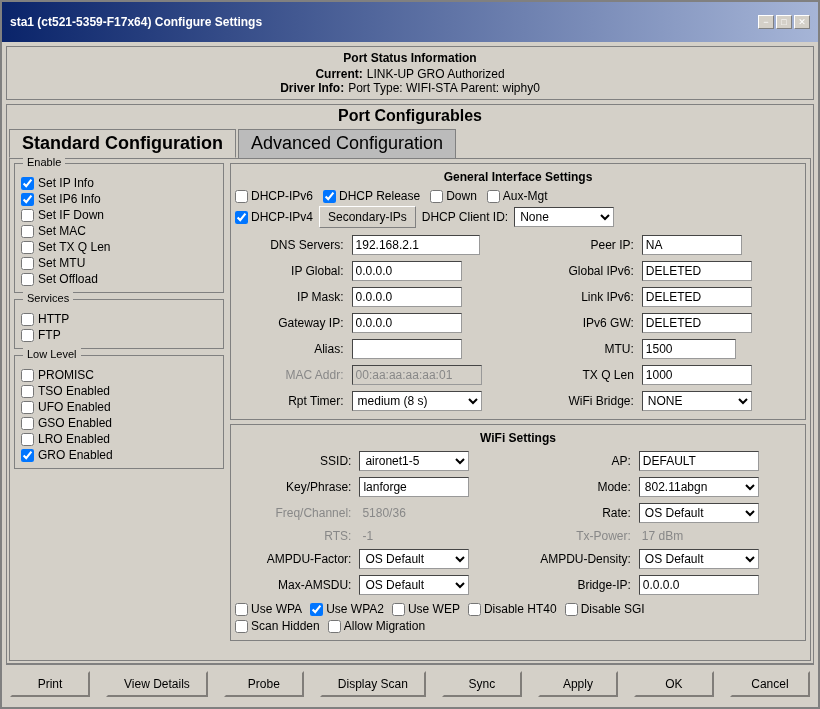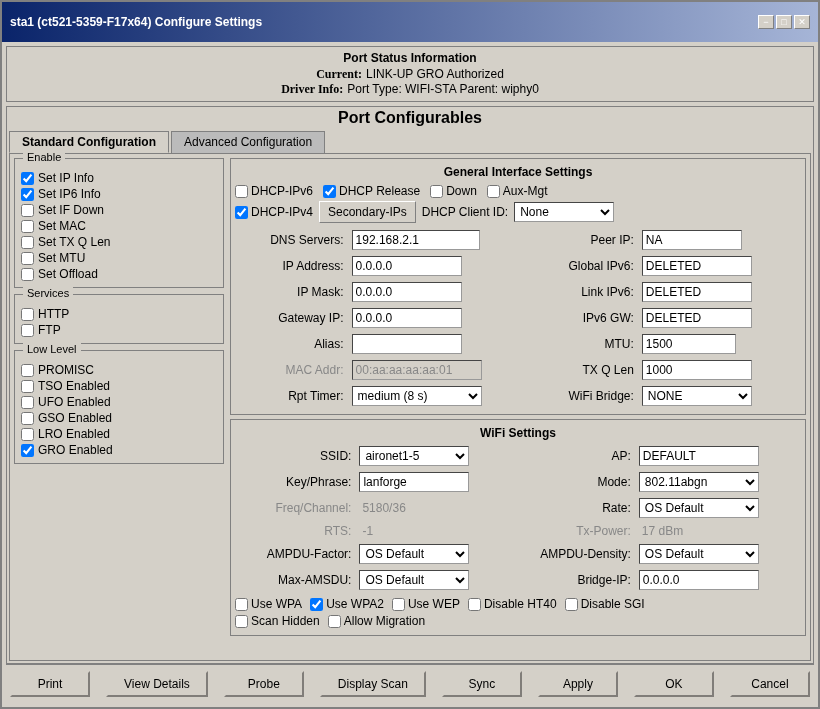--- a/index.html
+++ b/index.html
@@ -11,27 +11,27 @@
     .title-bar-title { font-size: 12px; font-weight: bold; }
     .title-bar-buttons { display: flex; gap: 2px; }
     .tb-btn { width: 16px; height: 14px; background: #d4d0c8; border: 1px solid #808080; border-top-color: #fff; border-left-color: #fff; font-size: 9px; display: flex; align-items: center; justify-content: center; cursor: pointer; }
     
     .content { flex: 1; display: flex; flex-direction: column; padding: 4px; }
     
     .port-status { background: #d4d0c8; text-align: center; padding: 4px 0; border: 1px solid #808080; margin-bottom: 4px; }
     .port-status h3 { font-size: 12px; font-weight: bold; margin-bottom: 2px; }
     .port-status .info-row { display: flex; justify-content: center; gap: 20px; font-size: 12px; }
     .port-status .info-row span { display: flex; gap: 4px; }
-    .info-label { font-weight: bold; font-family: Liberation Serif, serif; }
+    .info-label { font-weight: bold; }
     
     .port-configurables { border: 1px solid #808080; flex: 1; display: flex; flex-direction: column; padding: 2px; }
     .port-configurables-title { text-align: center; font-weight: bold; font-size: 16px; margin-bottom: 4px; }
     
     .tabs { display: flex; margin-bottom: 0; }
-    .tab { padding: 3px 12px; border: 1px solid #808080; background: #d4d0c8; cursor: pointer; font-size: 12px; margin-right: 2px; border-bottom: none; }
+    .tab { padding: 3px 12px; border: 1px solid #808080; background: #d4d0c8; cursor: pointer; font-size: 18px; margin-right: 2px; border-bottom: none; }
     .tab.active { background: #d4d0c8; border-bottom: 1px solid #d4d0c8; font-weight: bold; }
     .tab.inactive { background: #bbb; }
     
     .tab-content { border: 1px solid #808080; flex: 1; display: flex; padding: 4px; gap: 6px; background: #d4d0c8; }
     
     .left-panel { width: 210px; display: flex; flex-direction: column; gap: 6px; }
     
     .group-box { border: 1px solid #808080; padding: 4px 6px; position: relative; }
     .group-box-title { position: absolute; top: -8px; left: 8px; background: #d4d0c8; padding: 0 4px; font-size: 11px; }
     
@@ -222,21 +222,21 @@
 
             <table class="settings-table">
               <tbody>
                   <tr>
                 <td class="lbl">DNS Servers:</td>
                 <td><input type="text" class="text-input" value="192.168.2.1" style="width: 128px;"></td>
                 <td class="lbl">Peer IP:</td>
                 <td><input type="text" class="text-input" value="NA" style="width: 100px;"></td>
               </tr>
               <tr>
-                <td class="lbl">IP Address:</td>
+                <td class="lbl">IP Global:</td>
                 <td><input type="text" class="text-input" value="0.0.0.0" style="width: 110px;"></td>
                 <td class="lbl">Global IPv6:</td>
                 <td><input type="text" class="text-input" value="DELETED" style="width: 110px;"></td>
               </tr>
               <tr>
                 <td class="lbl">IP Mask:</td>
                 <td><input type="text" class="text-input" value="0.0.0.0" style="width: 110px;"></td>
                 <td class="lbl">Link IPv6:</td>
                 <td><input type="text" class="text-input" value="DELETED" style="width: 110px;"></td>
               </tr>

